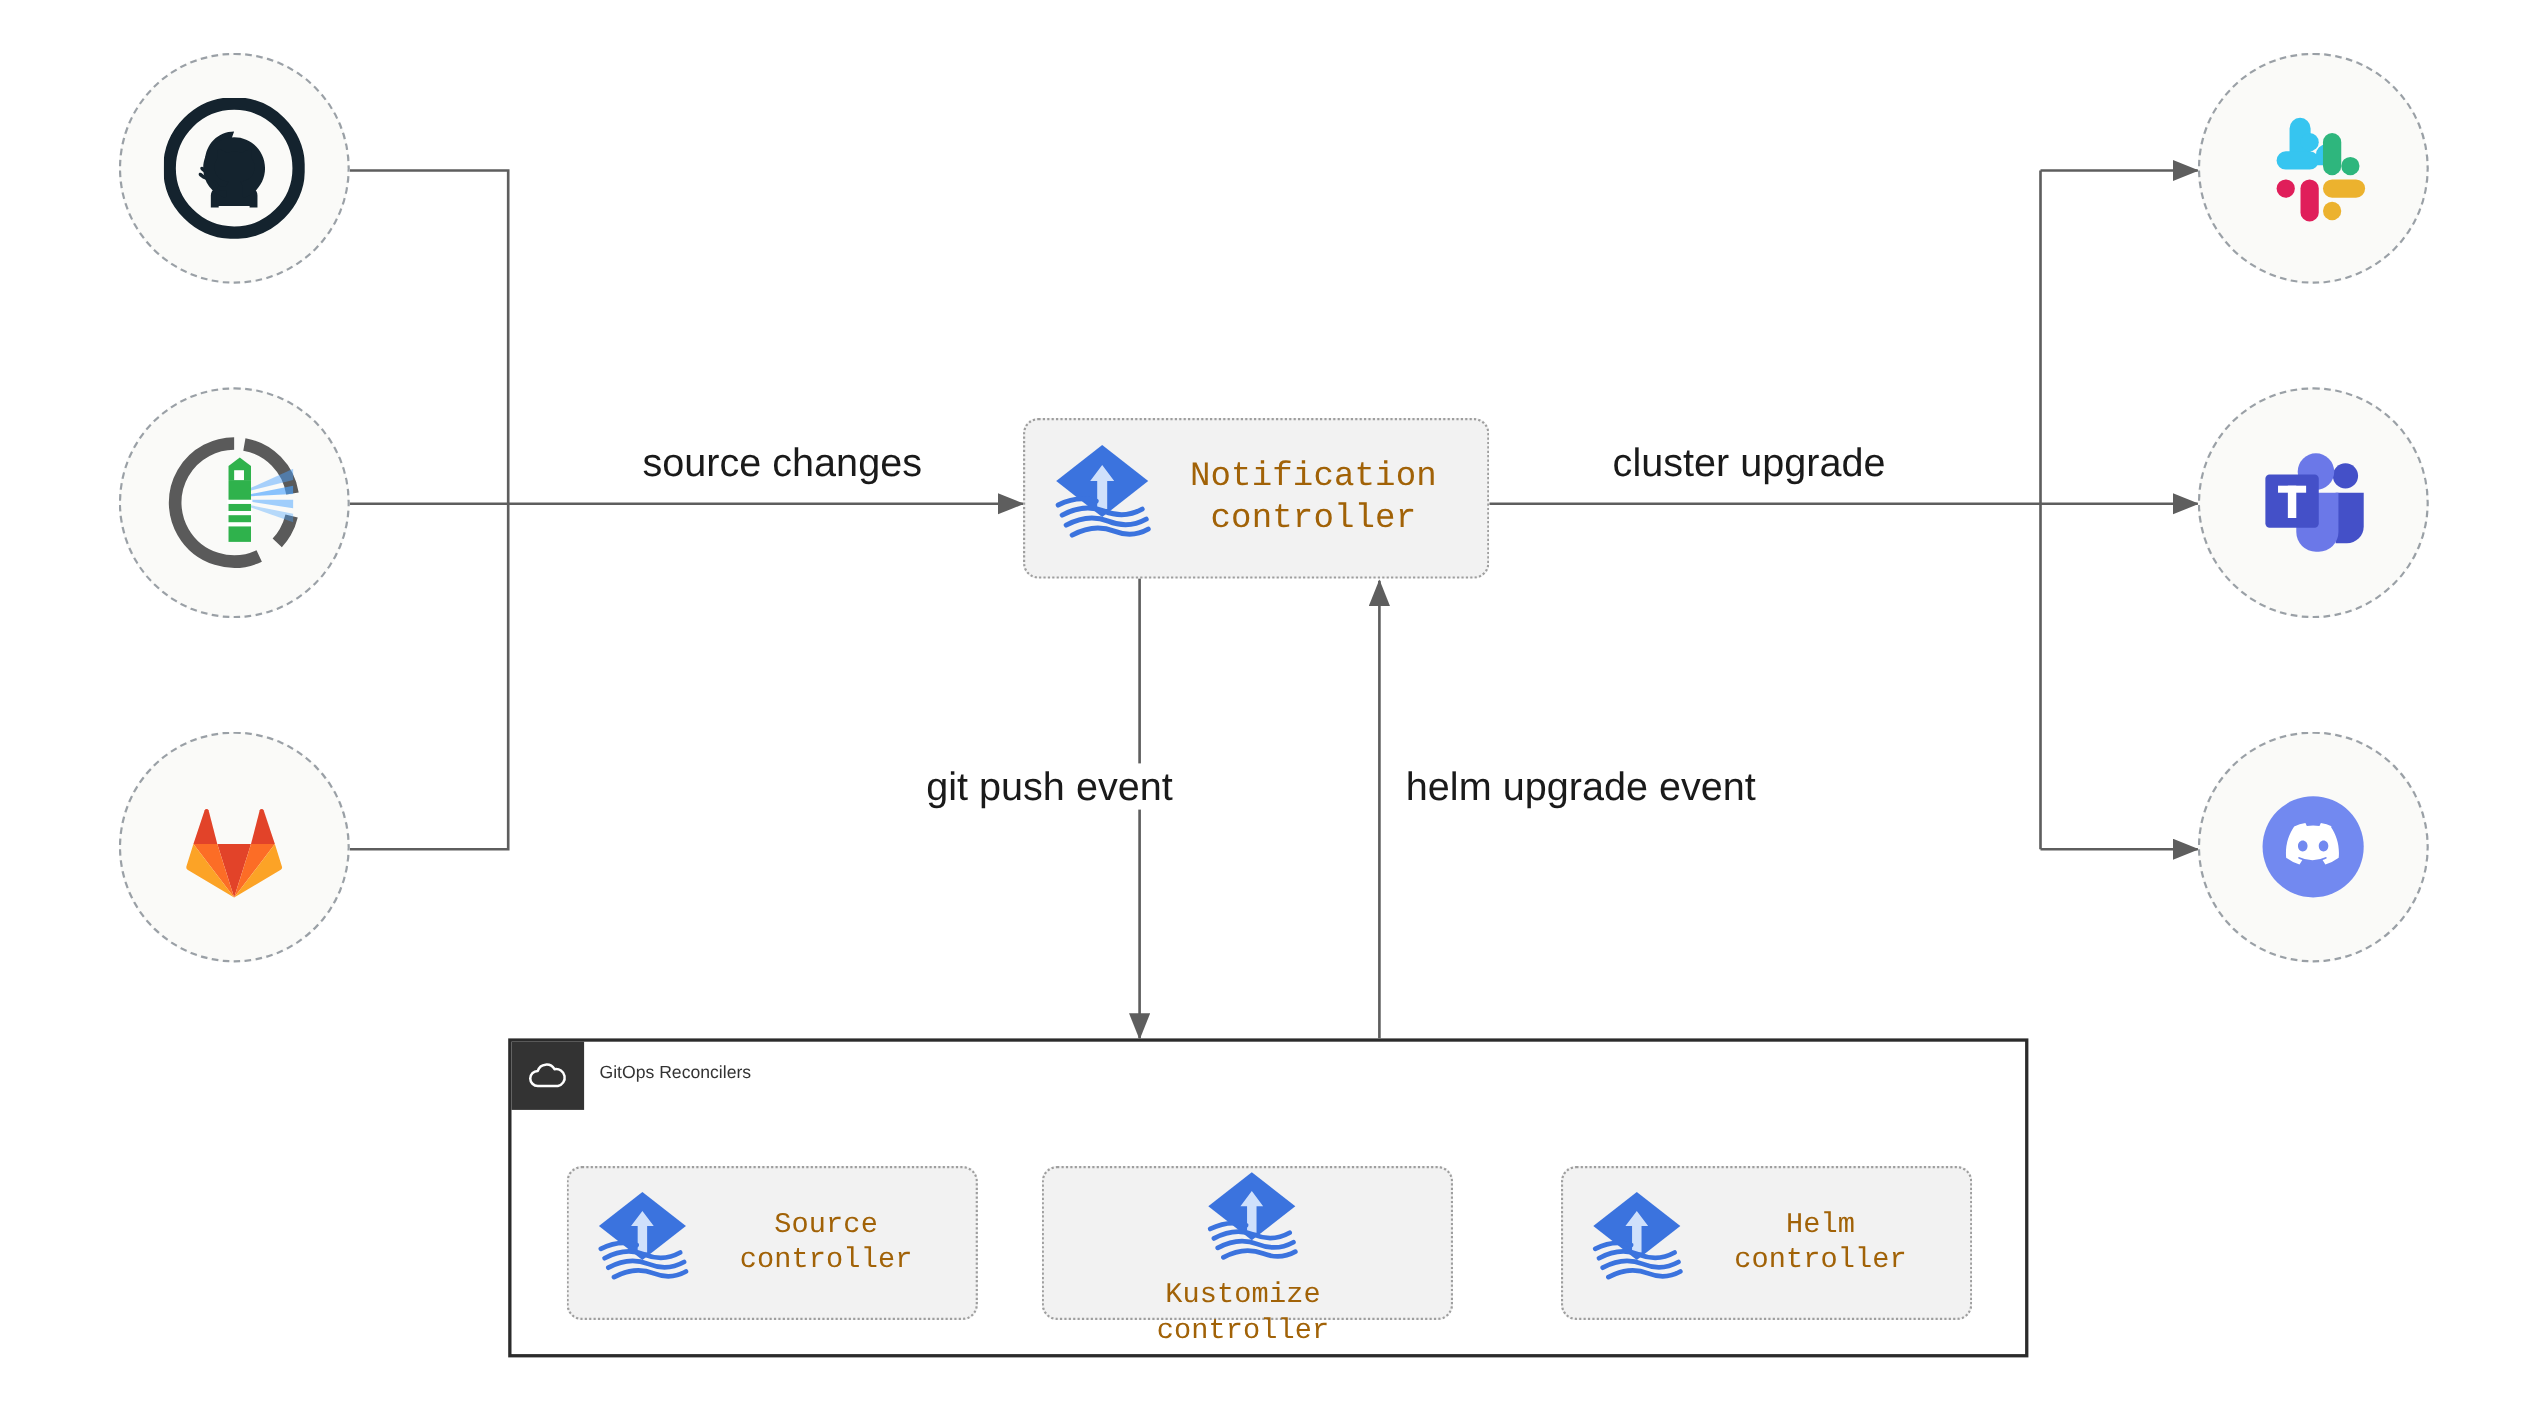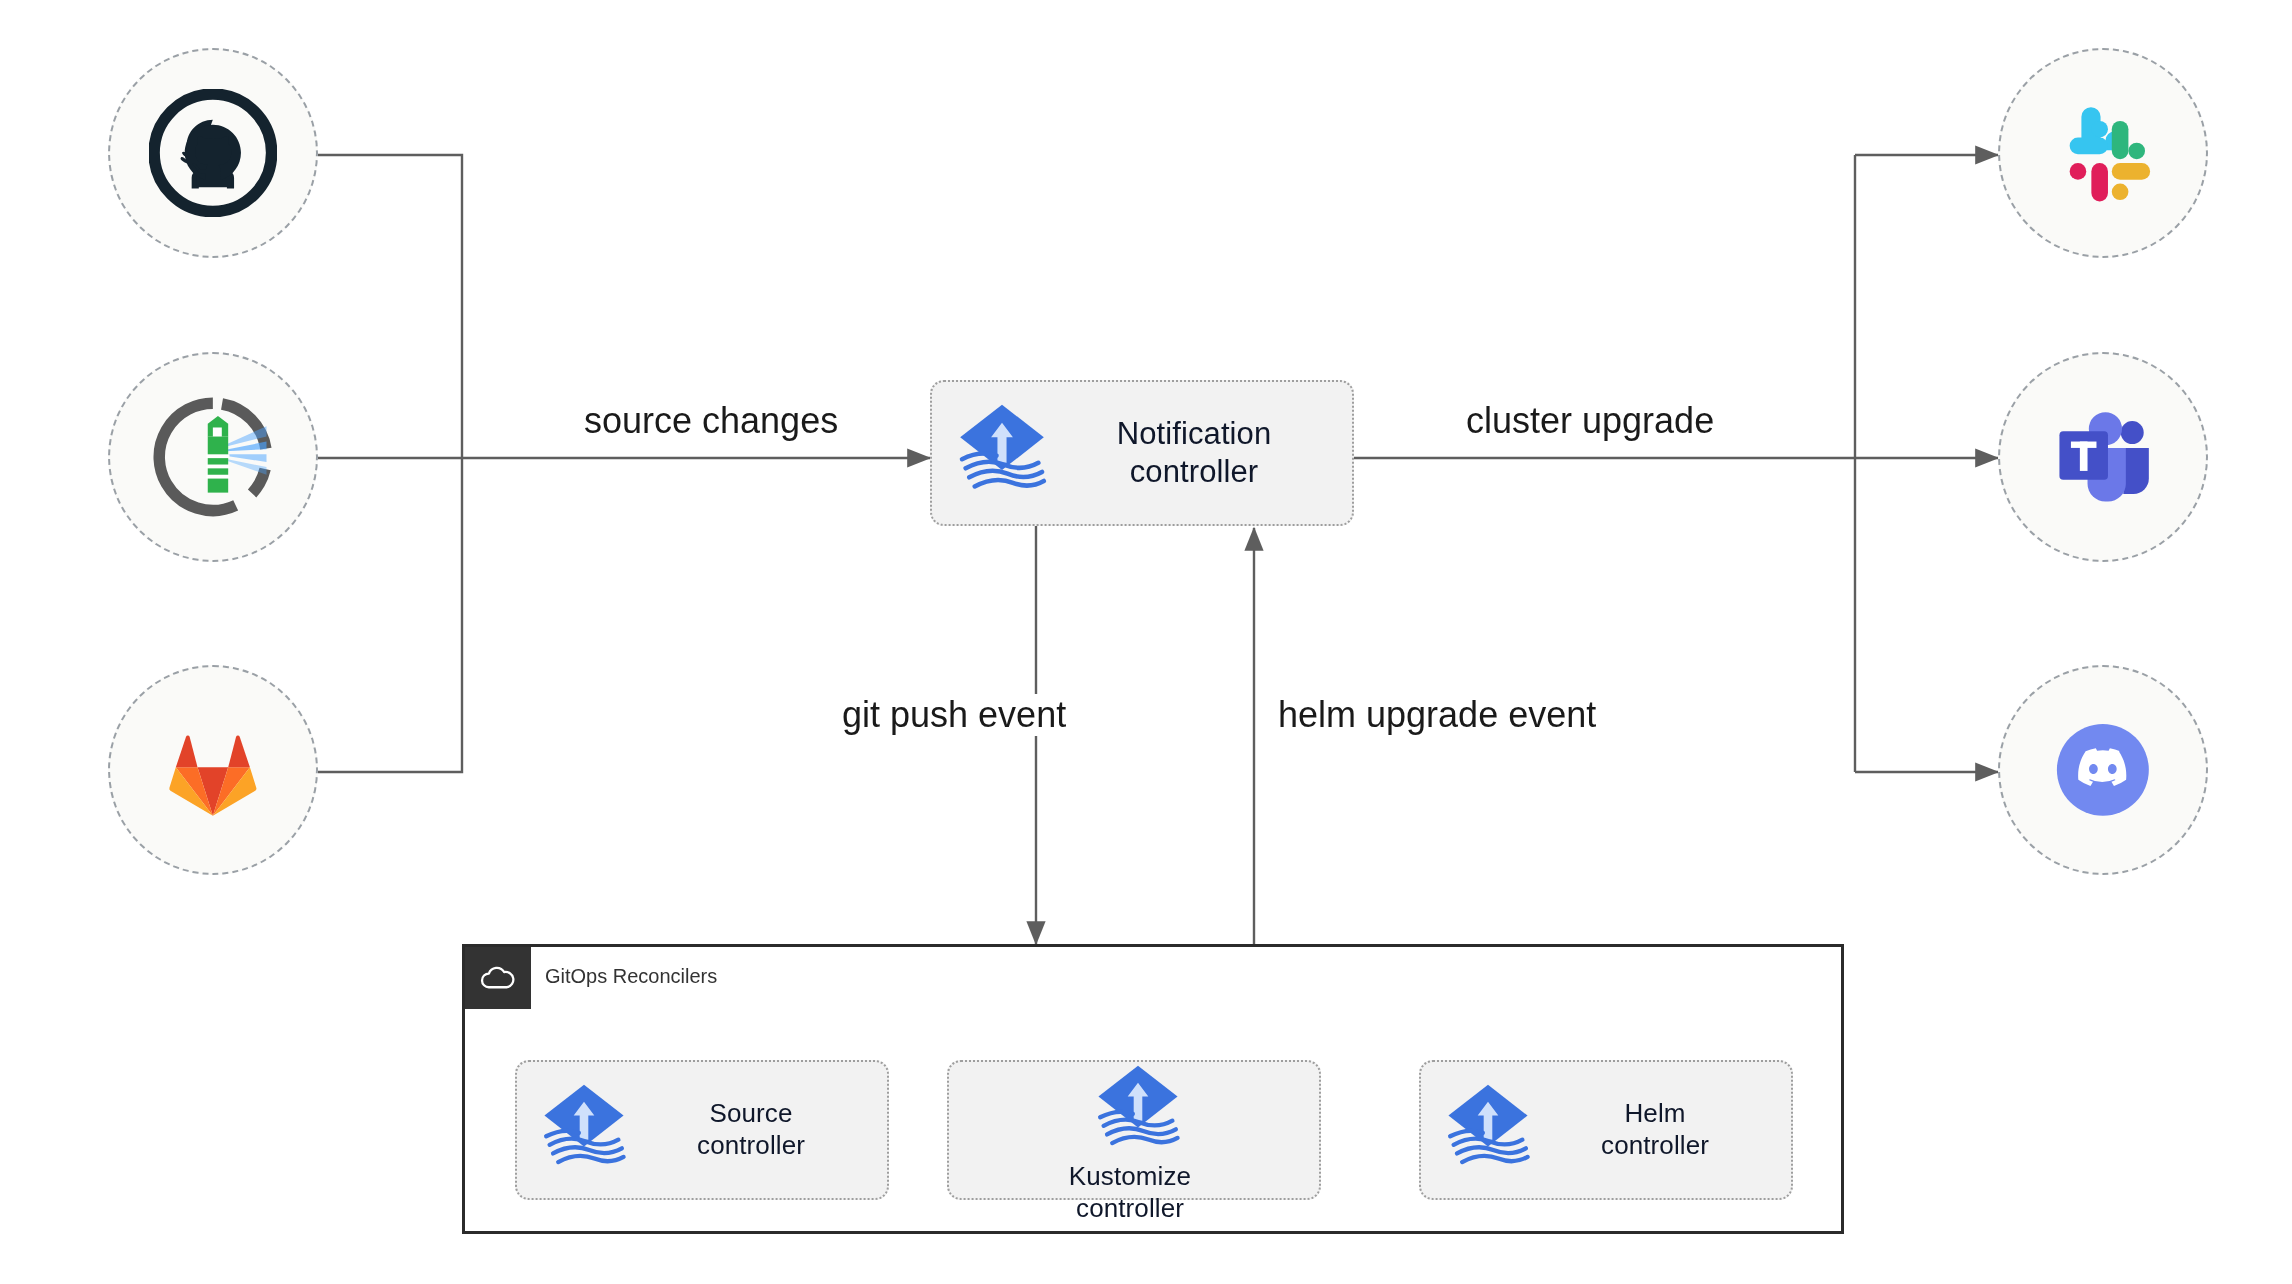--- a/index.html
+++ b/index.html
@@ -46,26 +46,27 @@
     padding: 0 10px;
   }
   .ctrl-box .flux-icon {
     flex: 0 0 auto;
     margin-left: 14px;
     margin-right: 6px;
   }
   .ctrl-label {
     flex: 1 1 auto;
     text-align: center;
-    color: #0f172a;
+    color: #a16207;
     font-size: 31px;
     line-height: 1.22;
     letter-spacing: 0.1px;
     white-space: pre-line;
     padding-right: 8px;
+    font-family: Liberation Mono, monospace;
   }
   .ctrl-box.small .ctrl-label { font-size: 26px; }
 
   
   #gitops-group {
     position: absolute;
     left: 462px;
     top: 944px;
     width: 1382px;
     height: 290px;
@@ -78,21 +79,21 @@
     width: 66px; height: 62px;
     background: #333333;
     display: flex;
     align-items: center;
     justify-content: center;
   }
   #gitops-title-text {
     position: absolute;
     left: 80px;
     top: 14px;
-    font-size: 20px;
+    font-size: 16px;
     color: #333333;
     line-height: 30px;
   }
 
   
   .edge-label {
     position: absolute;
     font-size: 36px;
     color: #1a1a1a;
     white-space: nowrap;

